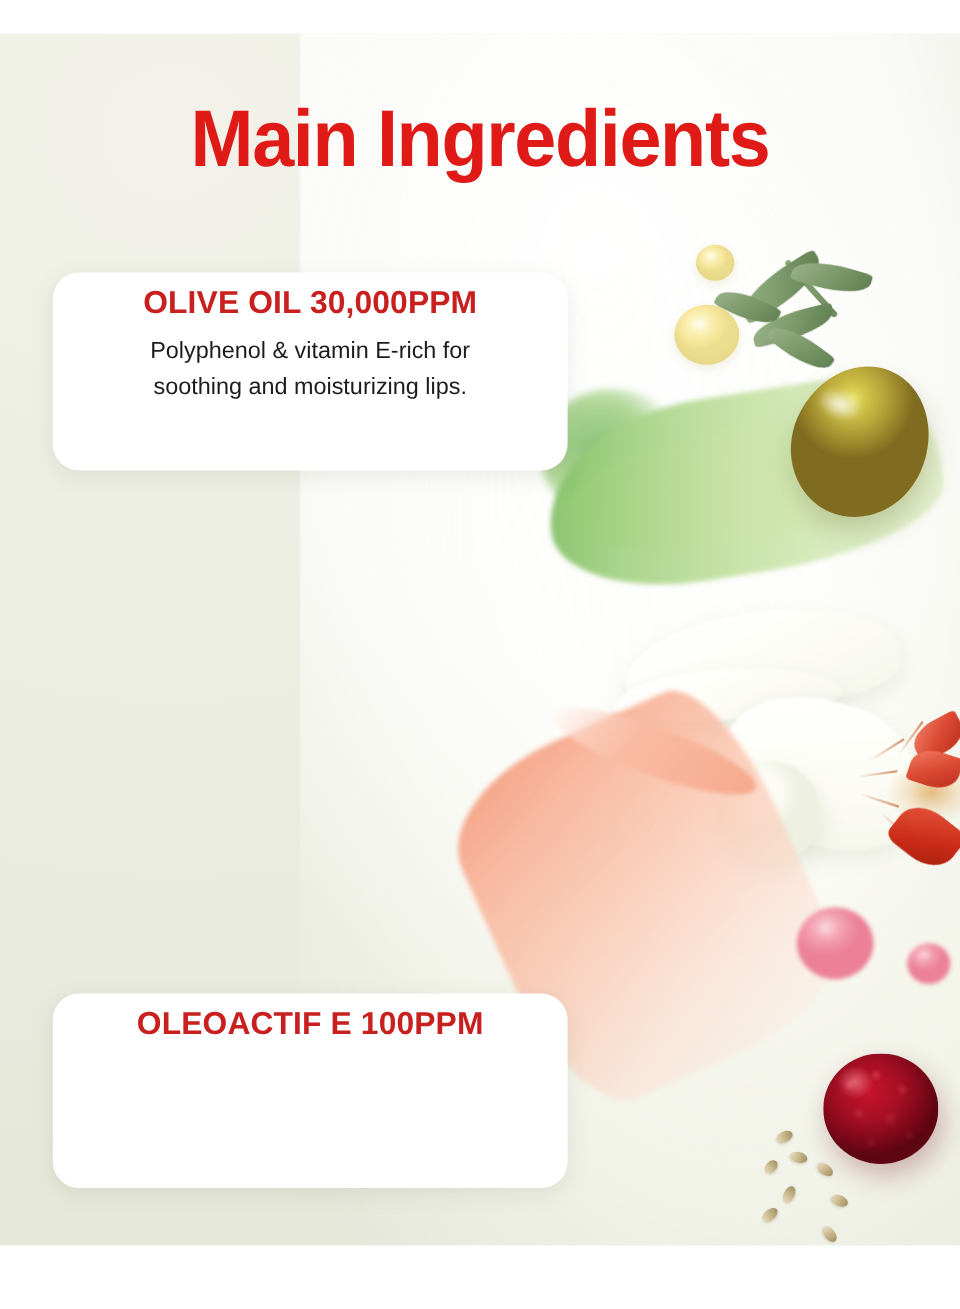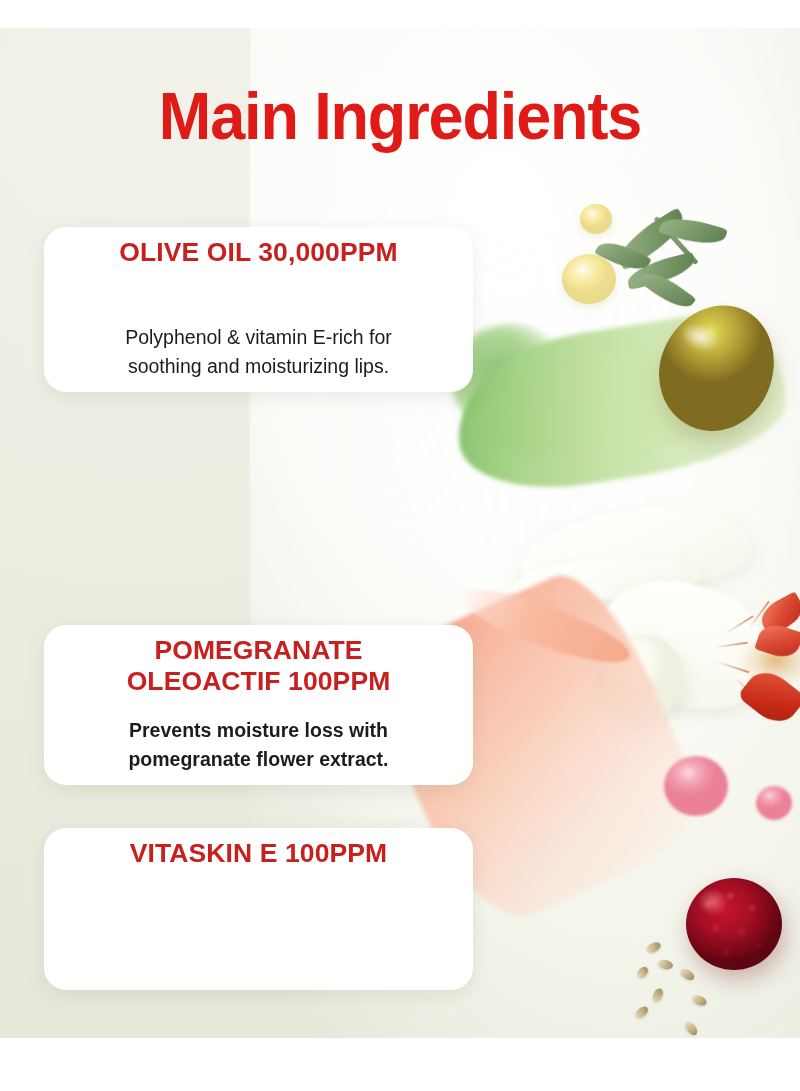--- a/index.html
+++ b/index.html
@@ -286,21 +286,21 @@
   .card {
     position:absolute;
     left:44px;
     width:429px;
     background:#ffffff;
     border-radius:22px;
     box-shadow: 0 5px 18px rgba(120,125,100,.14);
     display:flex;
     flex-direction:column;
     align-items:center;
-    justify-content:space-between;
+    justify-content:flex-start;
     padding:10px 14px;
     text-align:center;
   }
   .card-1 { top:227px; height:165px; }
   .card-2 { top:428px; height:155px; }
   .card-3 { top:625px; height:160px; }
   .card-4 { top:828px; height:162px; }
 
   .card-title {
     color:#C8201F;
@@ -399,26 +399,20 @@
 
   <div class="title">Main Ingredients</div>
 
   <div class="card card-1">
     <div class="card-title">OLIVE OIL 30,000PPM</div>
     <div class="card-desc">Polyphenol &amp; vitamin E-rich for
 soothing and moisturizing lips.</div>
   </div>
 
 
-  <div class="card card-3">
-    <div class="card-title">POMEGRANATE
-OLEOACTIF 100PPM</div>
-    <div class="card-desc">Prevents moisture loss with
-pomegranate flower extract.</div>
+
+  <div class="card card-4">
+    <div class="card-title">OLEOACTIF E 100PPM</div>
   </div>
 
-  <div class="card card-4">
-    <div class="card-title">VITASKIN E 100PPM</div>
-  </div>
-
   <div class="bottom-white"></div>
 
 </div>
 
 </body></html>

